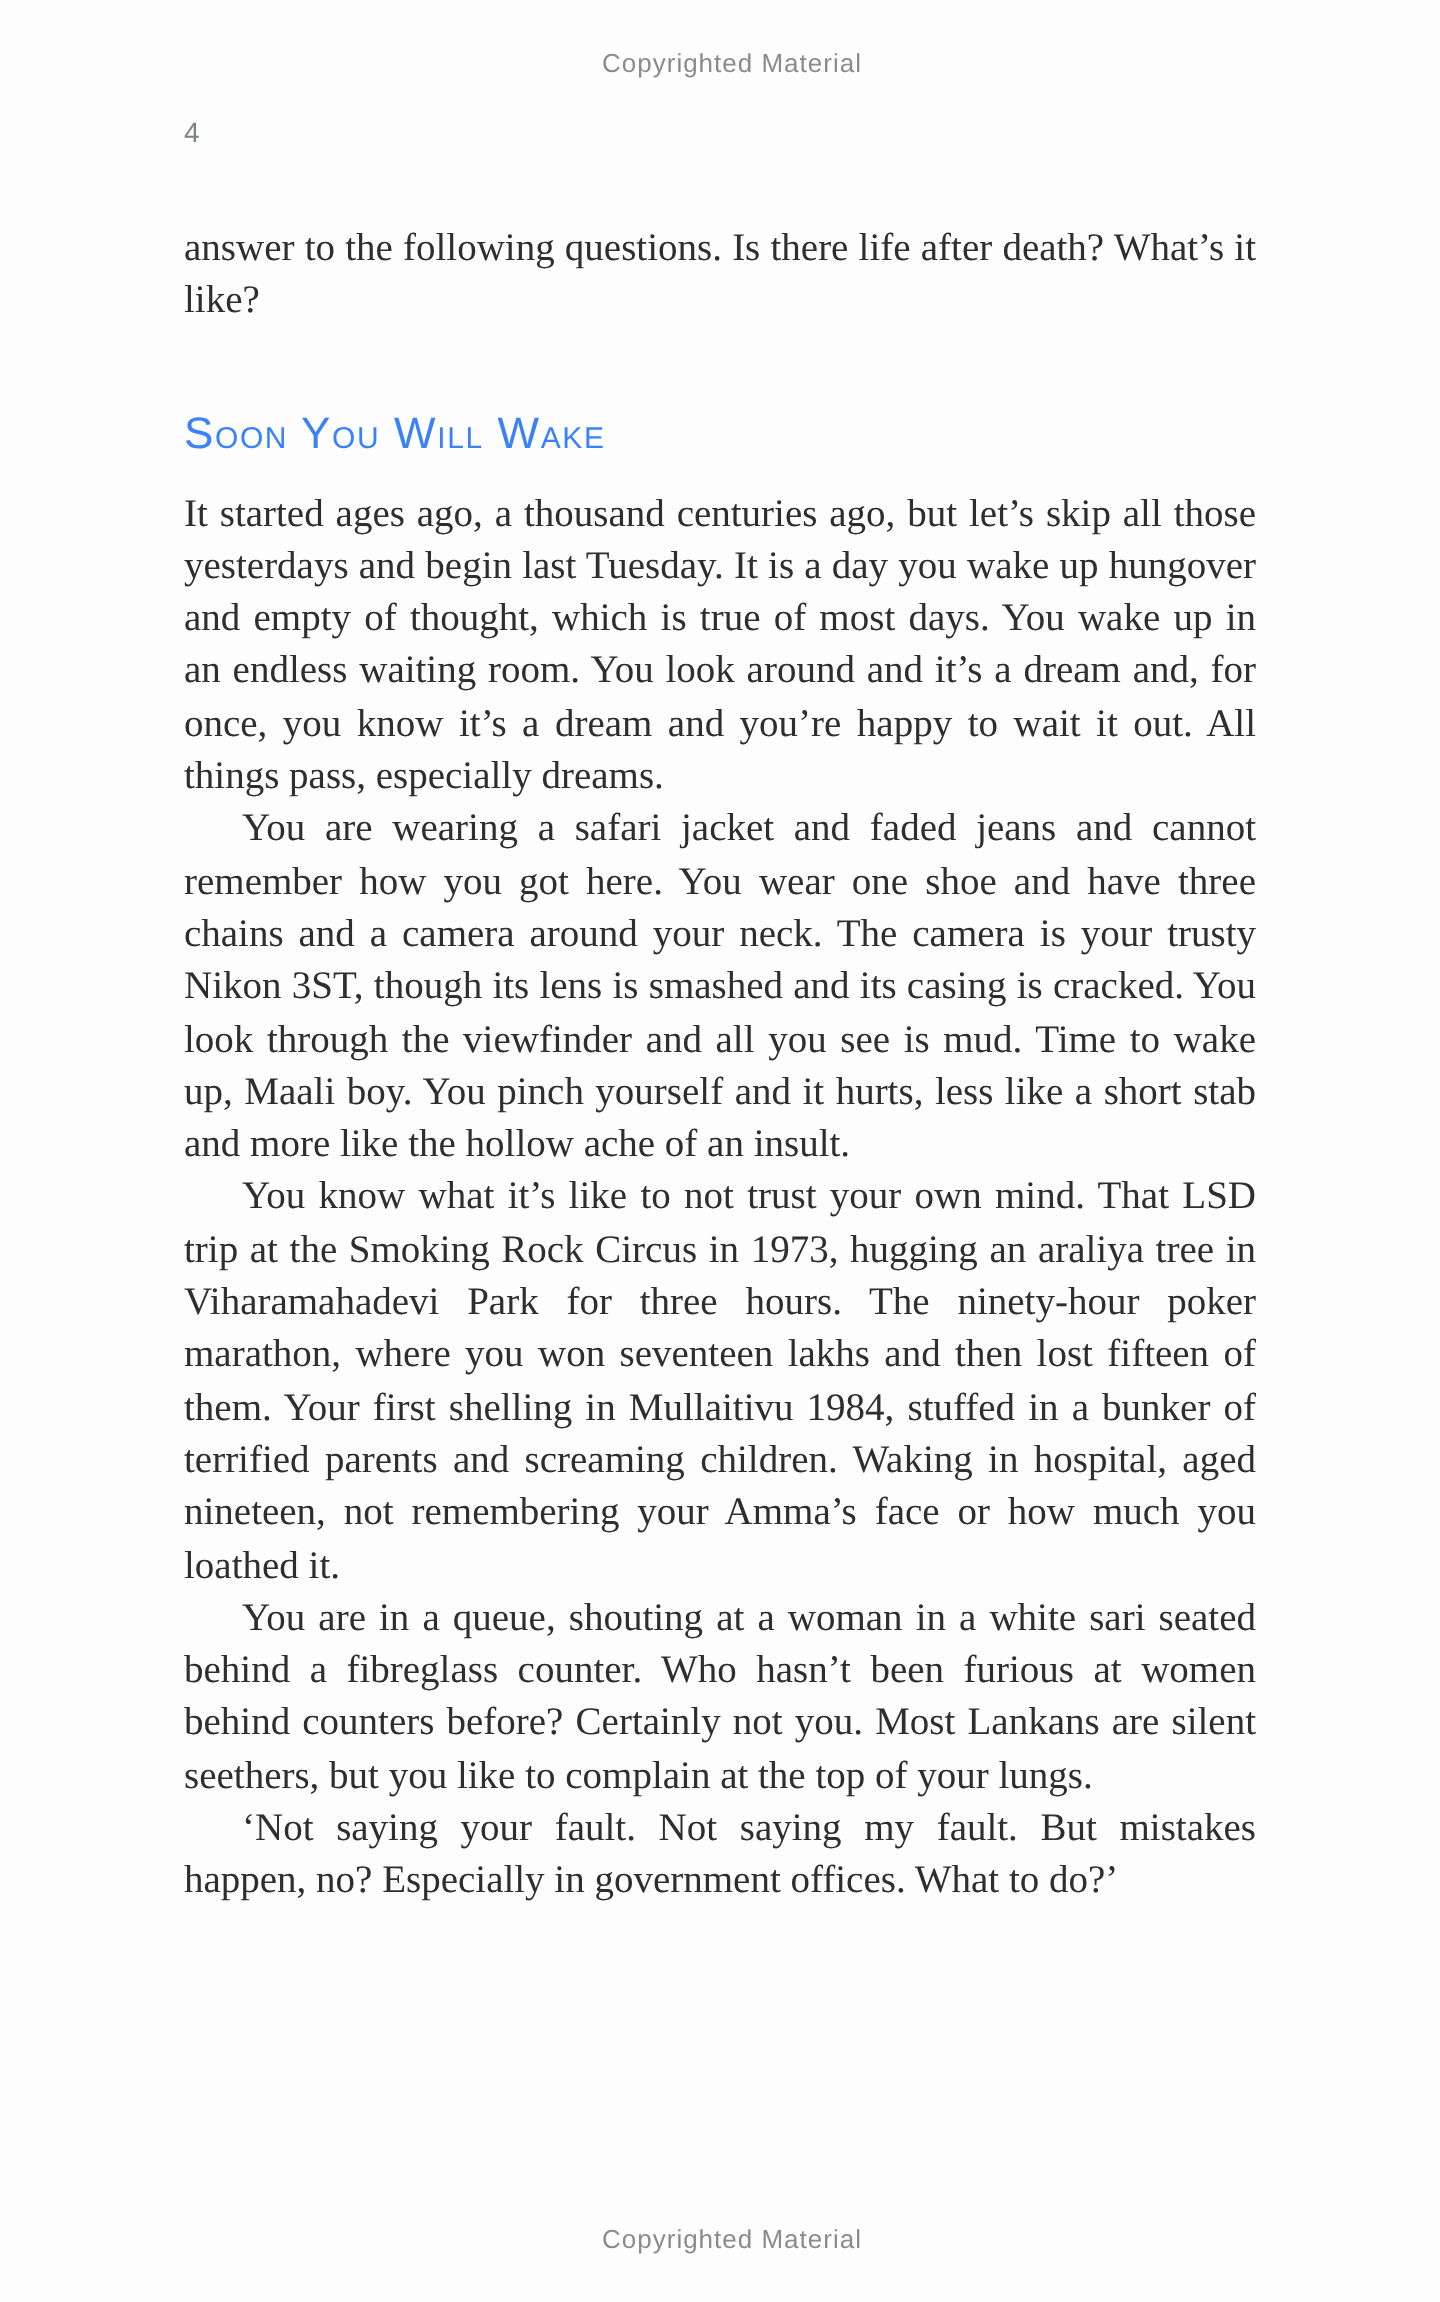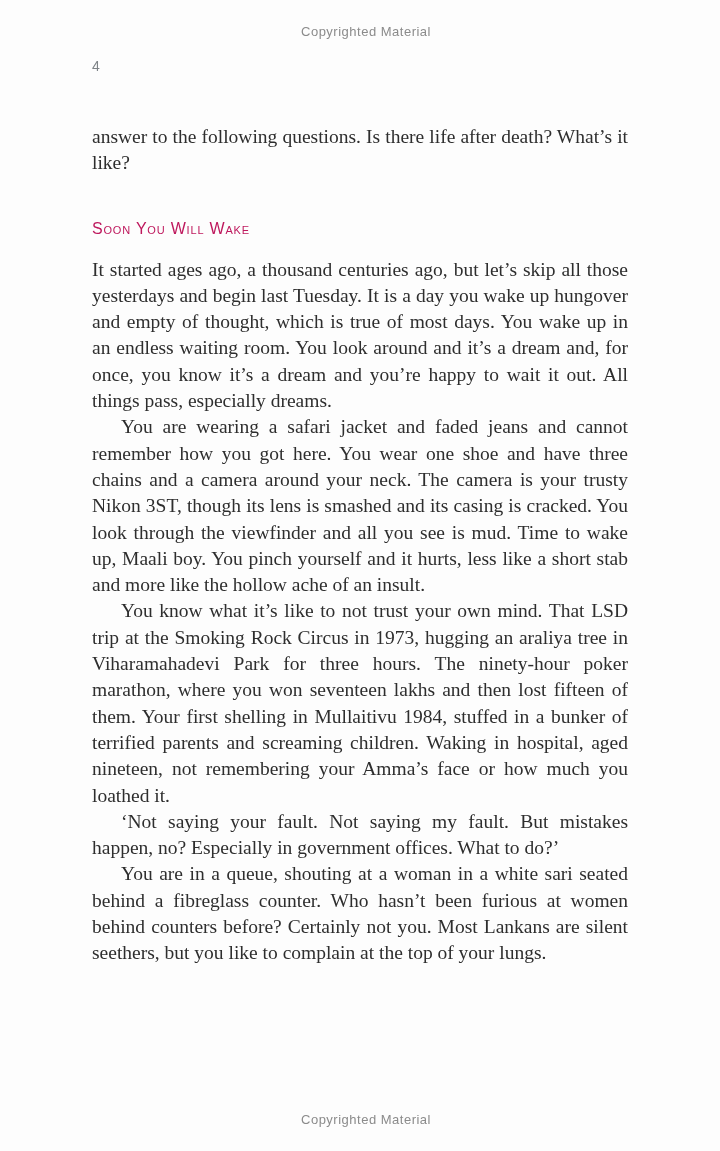--- a/index.html
+++ b/index.html
@@ -56,38 +56,37 @@
 
   .text-block {
     position: absolute;
     top: 112px;
     left: 92px;
     width: 536px;
     color: #2e2e2e;
     font-size: 19.5px;
     line-height: 26.3px;
     text-align: justify;
-    margin-top: 12px;
   }
   .text-block p {
     margin: 0;
   }
   .text-block p.indent {
     text-indent: 29px;
     font-family: Liberation Serif, serif;
   }
   .section-heading {
     margin: 39px 0 15px 0;
     font-family: "Liberation Sans", sans-serif;
     font-variant: small-caps;
     font-weight: 500;
-    font-size: 16px;
+    font-size: 22px;
     line-height: 26px;
     letter-spacing: 0.8px;
-    color: #be185d;
+    color: #3b82f6;
     text-align: left;
   }
 </style>
 </head>
 <body>
 
 <div class="page">
 
   <div class="watermark top">Copyrighted Material</div>
 
@@ -96,19 +95,19 @@
   </div>
 
   <div class="text-block">
     <p>answer to the following questions. Is there life after death? What’s it like?</p>
 
     <h2 class="section-heading">Soon You Will Wake</h2>
 
     <p>It started ages ago, a thousand centuries ago, but let’s skip all those yesterdays and begin last Tuesday. It is a day you wake up hungover and empty of thought, which is true of most days. You wake up in an endless waiting room. You look around and it’s a dream and, for once, you know it’s a dream and you’re happy to wait it out. All things pass, especially dreams.</p>
     <p class="indent">You are wearing a safari jacket and faded jeans and cannot remember how you got here. You wear one shoe and have three chains and a camera around your neck. The camera is your trusty Nikon 3ST, though its lens is smashed and its casing is cracked. You look through the viewfinder and all you see is mud. Time to wake up, Maali boy. You pinch yourself and it hurts, less like a short stab and more like the hollow ache of an insult.</p>
     <p class="indent">You know what it’s like to not trust your own mind. That LSD trip at the Smoking Rock Circus in 1973, hugging an araliya tree in Viharamahadevi Park for three hours. The ninety-hour poker marathon, where you won seventeen lakhs and then lost fifteen of them. Your first shelling in Mullaitivu 1984, stuffed in a bunker of terrified parents and screaming children. Waking in hospital, aged nineteen, not remembering your Amma’s face or how much you loathed it.</p>
+    <p class="indent">You are in a queue, shouting at a woman in a white sari seated behind a fibreglass counter. Who hasn’t been furious at women behind counters before? Certainly not you. Most Lankans are silent seethers, but you like to complain at the top of your lungs.</p>
     <p class="indent">‘Not saying your fault. Not saying my fault. But mistakes happen, no? Especially in government offices. What to do?’</p>
-    <p class="indent">You are in a queue, shouting at a woman in a white sari seated behind a fibreglass counter. Who hasn’t been furious at women behind counters before? Certainly not you. Most Lankans are silent seethers, but you like to complain at the top of your lungs.</p>
   </div>
 
   <div class="watermark bottom">Copyrighted Material</div>
 
 </div>
 
 </body></html>

